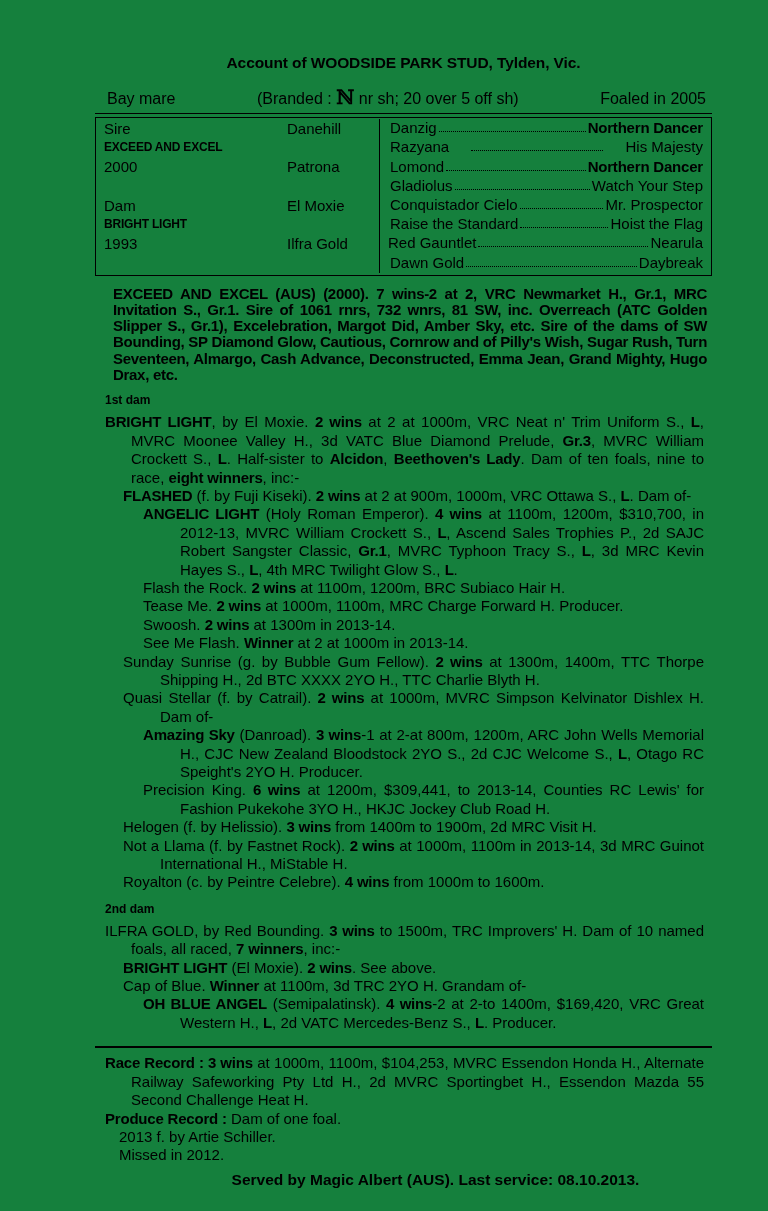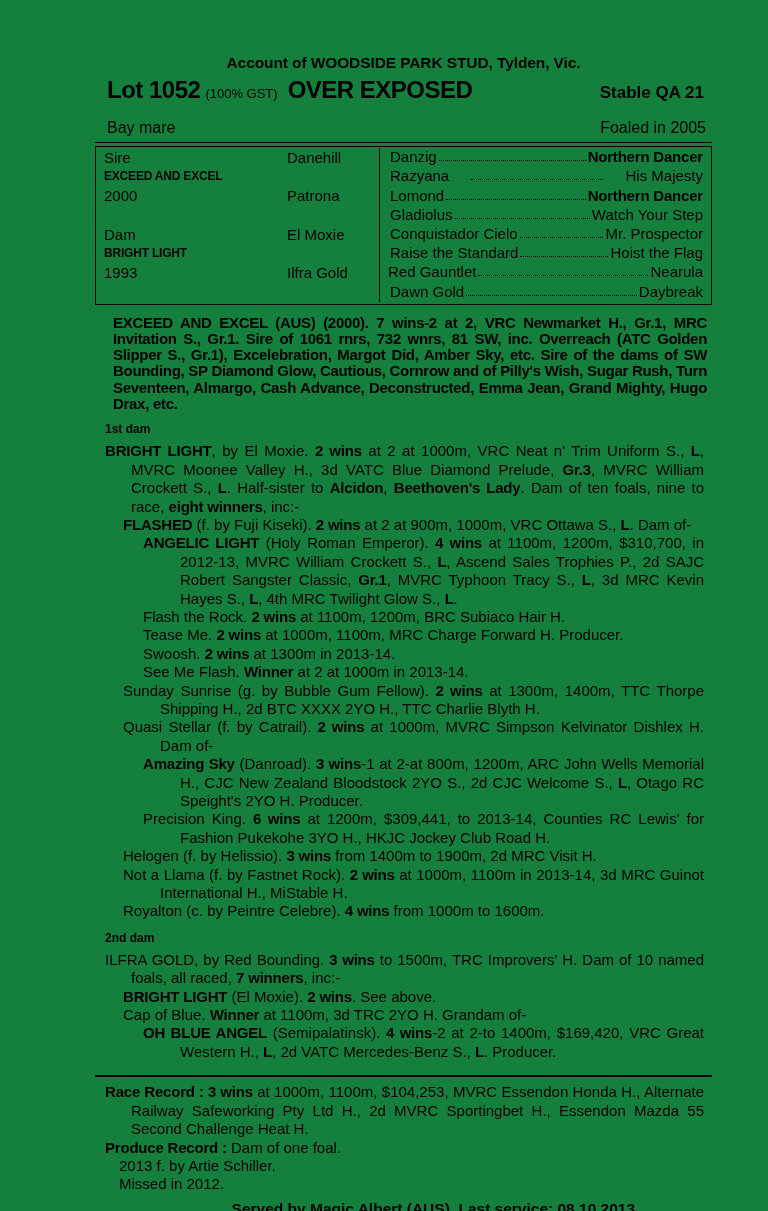--- a/index.html
+++ b/index.html
@@ -60,29 +60,24 @@
   .served { margin:6px; padding-left:64px; text-align:center; font-weight:bold; font-size:15.5px; }
 </style>
 </head>
 <body>
 
 <div class="page">
   <div class="content">
 
     <div class="account">Account of WOODSIDE PARK STUD, Tylden, Vic.</div>
 
-    <div class="title-row">
-      <span class="lot">Lot 1052</span>
-      <span class="gst">(100% GST)</span>
-      <span class="horse">OVER EXPOSED</span>
-      <span class="stable">Stable QA 21</span>
-    </div>
 
     <div class="desc-row">
       <span>Bay mare</span>
+      <span><span>(Branded : </span><span class="brand-glyph">ℕ</span><span> nr sh; 20 over 5 off sh)</span></span>
       <span>Foaled in 2005</span>
     </div>
 
     <div class="rule"></div>
 
     <div class="ped-table">
       <div class="cell c1 r1">Sire</div>
       <div class="cell c1 r2 bold">EXCEED AND EXCEL</div>
       <div class="cell c1 r3">2000</div>
       <div class="cell c1 r5">Dam</div>

